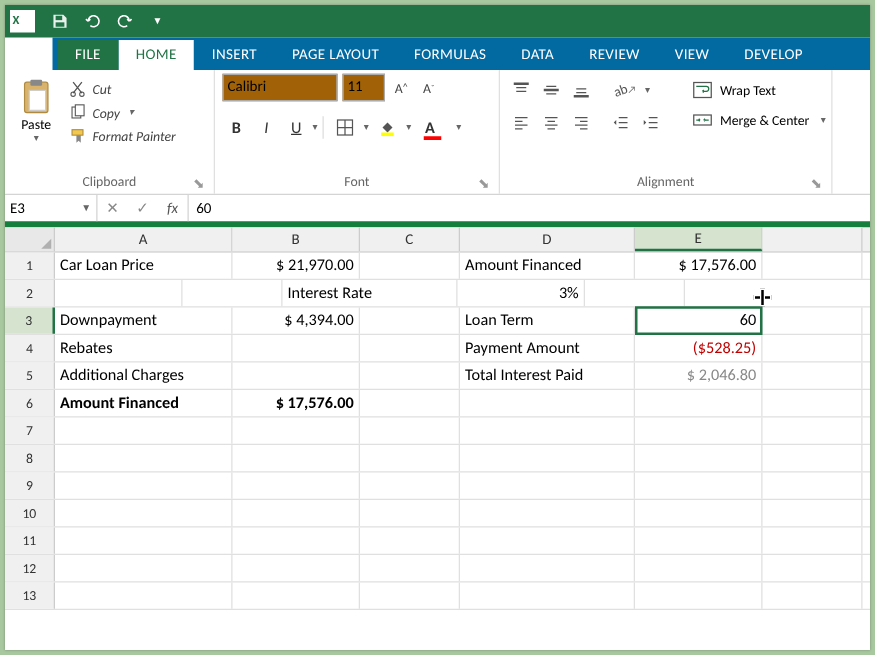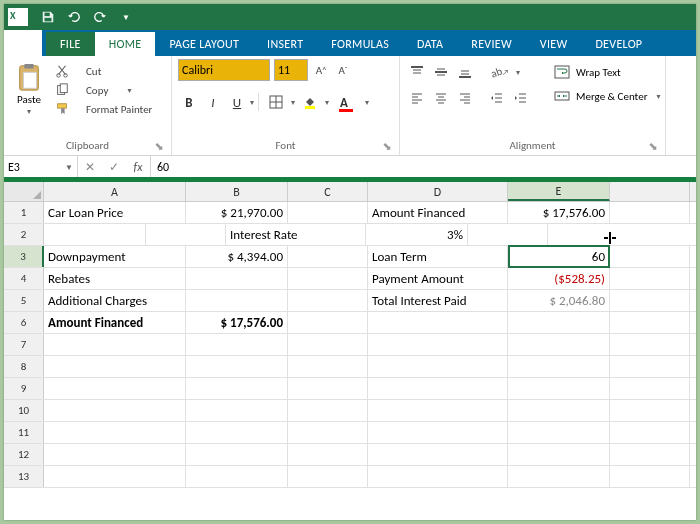--- a/index.html
+++ b/index.html
@@ -23,25 +23,25 @@
 .ribbon { height:100px; border-bottom:1px solid #d4d4d4; background:#fff; display:flex; position:relative; }
 .group { display:flex; flex-direction:column; border-right:1px solid #e0e0e0; padding:3px 6px 0; }
 .group-body { flex:1; display:flex; gap:4px; }
 .group-label { text-align:center; font-size:11px; color:#666; padding:2px 0 3px; position:relative; }
 .group-label .laun { position:absolute; right:0; bottom:3px; width:12px; height:12px; cursor:pointer; color:#999; }
 
 .paste-col { display:flex; flex-direction:column; align-items:center; gap:0; cursor:pointer; padding:2px 4px; }
 .paste-col .clip { width:30px; height:32px; }
 .paste-col .lbl { font-size:11px; }
 .clip-btns { display:flex; flex-direction:column; gap:1px; padding-top:3px; }
-.cbtn { display:flex; align-items:center; gap:17px; font-size:11px; color:#444; cursor:pointer; padding:2px 3px; }
+.cbtn { display:flex; align-items:center; gap:5px; font-size:11px; color:#444; cursor:pointer; padding:2px 3px;font-style:italic; }
 .cbtn svg { width:14px; height:14px; }
 
 .font-top { display:flex; align-items:center; gap:4px; }
-.font-top select,.font-top input { border:1px solid #ababab; height:22px; font-size:12px; padding:0 3px; background:#eab308; }
+.font-top select,.font-top input { border:1px solid #ababab; height:22px; font-size:12px; padding:0 3px; background:#a16207; }
 .font-name { width:92px; }
 .font-size { width:34px; }
 .incdec { width:18px; height:22px; border:1px solid transparent; display:flex; align-items:center; justify-content:center; cursor:pointer; font-size:11px; color:#444; }
 .font-bot { display:flex; align-items:center; gap:2px; margin-top:6px; }
 .fbtn { width:22px; height:22px; display:flex; align-items:center; justify-content:center; cursor:pointer; font-size:13px; color:#333; border:1px solid transparent; }
 .fbtn.small{ width:26px; }
 .font-col { display:flex; flex-direction:column; }
 
 .align-col { display:flex; flex-direction:column; }
 .align-row { display:flex; gap:2px; }
@@ -103,22 +103,22 @@
         <svg viewBox="0 0 16 16">
           <path fill="none" stroke="#fff" stroke-width="1.5" d="M12 8a5 5 0 1 0-2 4M12 8l2-2m-2 2l-2-2"></path>
         </svg>
       </div>
     <div class="qbtn" style="font-size:8px">▼</div>
   </div>
 
   <div class="tabs">
     <div class="tab file">FILE</div>
     <div class="tab active">HOME</div>
+    <div class="tab">INSERT</div>
     <div class="tab">PAGE LAYOUT</div>
-    <div class="tab">INSERT</div>
     <div class="tab">FORMULAS</div>
     <div class="tab">DATA</div>
     <div class="tab">REVIEW</div>
     <div class="tab">VIEW</div>
     <div class="tab">DEVELOP</div>
   </div>
 
   <div class="ribbon">
 
     <div class="group" style="width:168px">

